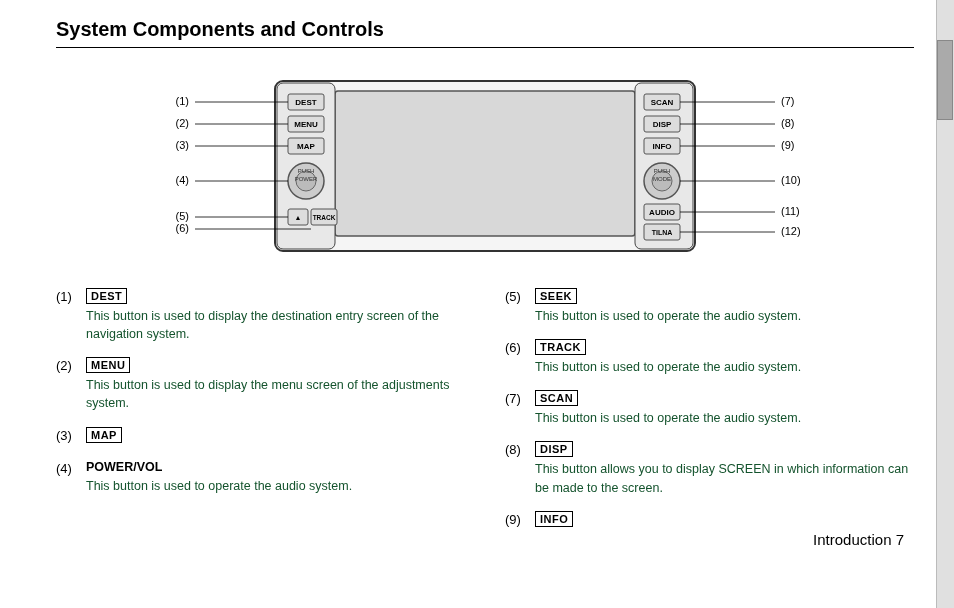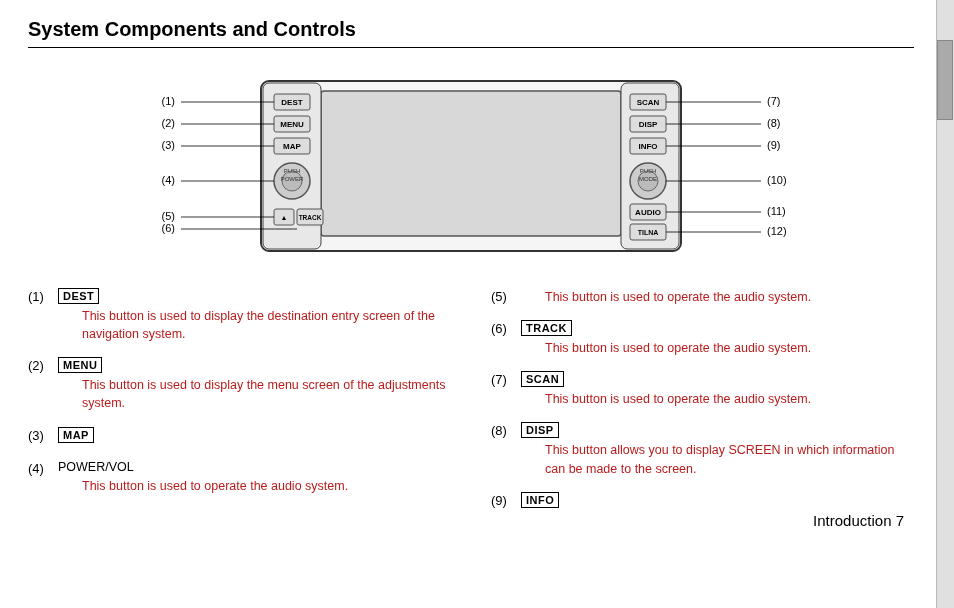--- a/index.html
+++ b/index.html
@@ -8,21 +8,21 @@
       font-size: 13px;
       background: #fff;
       color: #000;
       width: 954px;
       min-height: 608px;
       position: relative;
     }
 
     
     .page-container {
-      padding: 18px 40px 20px 28px;
+      padding: 18px 40px 20px 56px;
       position: relative;
     }
 
     
     .scrollbar {
       position: absolute;
       right: 0;
       top: 0;
       width: 18px;
       height: 608px;
@@ -87,27 +87,26 @@
       padding: 1px 4px;
       font-size: 11px;
       font-weight: bold;
       margin-bottom: 3px;
       letter-spacing: 0.5px;
     }
 
     .item-text {
       font-size: 12.5px;
       line-height: 1.45;
-      color: #b91c1c;
-      margin-left: 24px;
+      color: #14532d;
     }
 
     .item-title-plain {
       font-size: 12.5px;
-      font-weight: normal;
+      font-weight: bold;
       margin-bottom: 3px;
     }
 
     
     .page-footer {
       position: absolute;
       bottom: 16px;
       right: 50px;
       font-size: 15px;
     }
@@ -261,20 +260,21 @@
         </div>
       </div>
 
     </div>
 
     <div>
 
       <div class="item-row">
         <div class="item-number">(5)</div>
         <div class="item-body">
+          <div><span class="item-badge">SEEK</span></div>
           <div class="item-text">This button is used to operate the audio system.</div>
         </div>
       </div>
 
       <div class="item-row">
         <div class="item-number">(6)</div>
         <div class="item-body">
           <div><span class="item-badge">TRACK</span></div>
           <div class="item-text">This button is used to operate the audio system.</div>
         </div>

